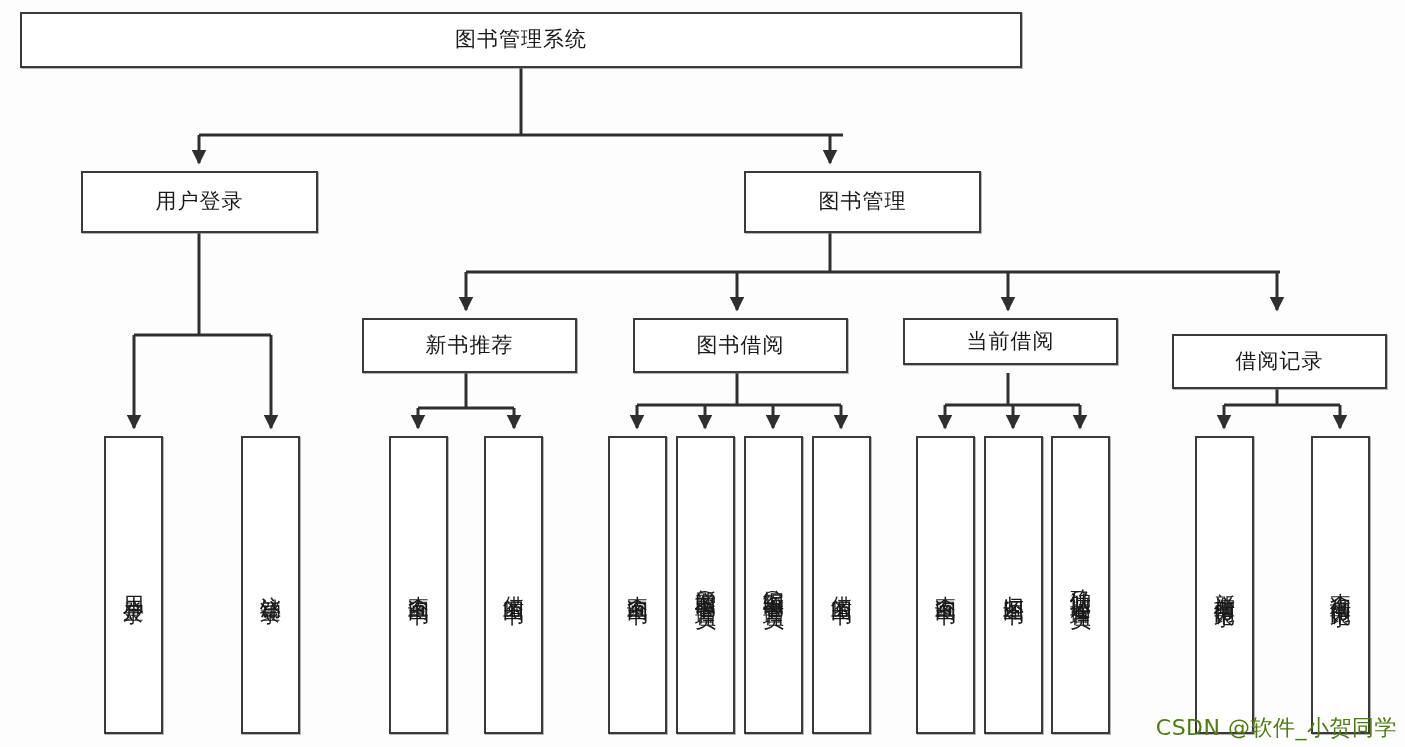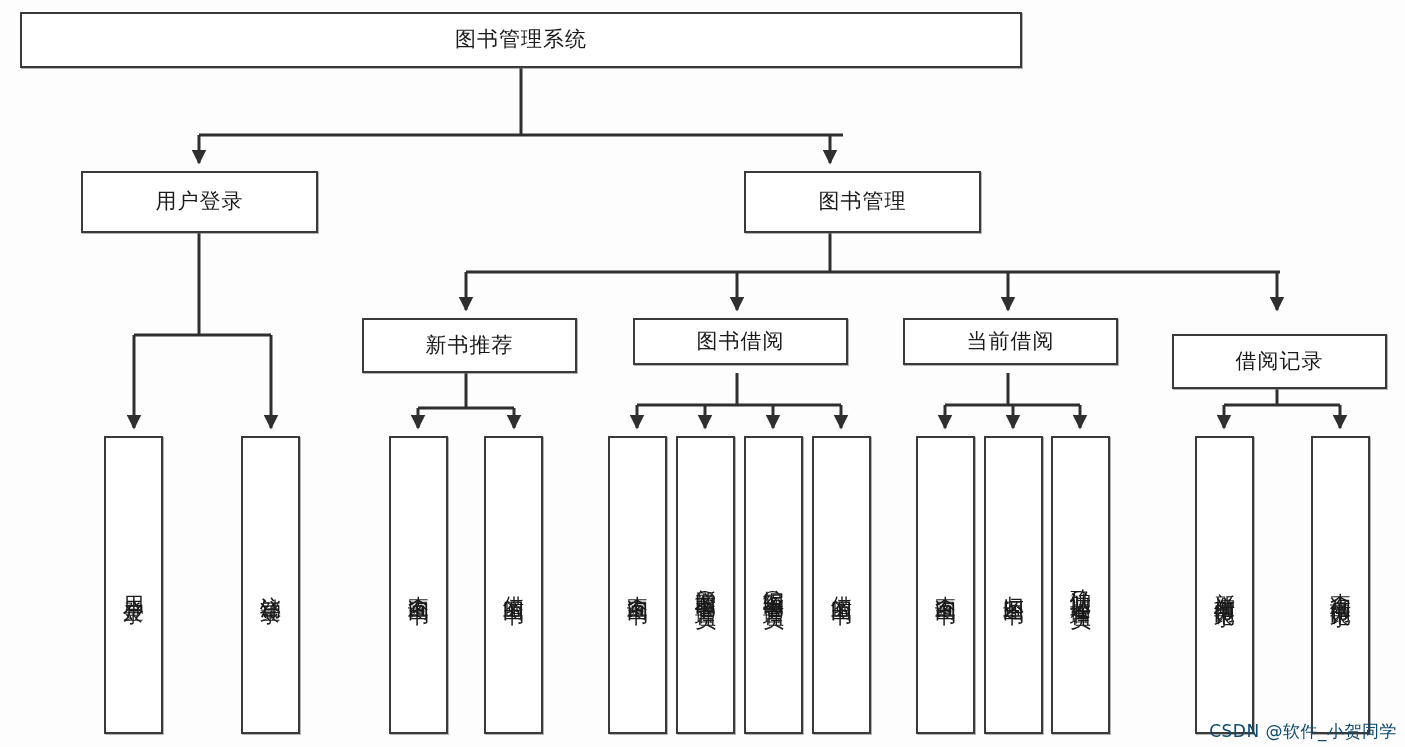--- a/index.html
+++ b/index.html
@@ -47,22 +47,22 @@
     text-align: center;
     padding: 4px 0;
   }
   .node.vert span {
     display: block;
   }
   .watermark {
     position: absolute;
     right: 8px;
     bottom: 4px;
-    font-size: 17px;
-    color: #0c4a6e;
+    font-size: 22px;
+    color: #4d7c0f;
     letter-spacing: 0.5px;
     white-space: nowrap;
     font-family: "DejaVu Sans", "Liberation Sans", sans-serif;
   }
 </style>
 </head>
 <body>
 
 <div id="canvas">
 
@@ -126,21 +126,21 @@
         <span>用户登录</span>
       </div>
       <div class="node horiz" style="left: 712px; top: 171px; width: 237px; height: 62px; margin-left: 32px;">
         <span>图书管理</span>
       </div>
     </div>
   <div id="level2-layer">
       <div class="node horiz" style="left: 362px; top: 318px; width: 215px; height: 55px; text-align: right;">
         <span>新书推荐</span>
       </div>
-      <div class="node horiz" style="left: 633px; top: 318px; width: 215px; height: 47px;">
+      <div class="node horiz" style="left: 633px; top: 318px; width: 215px; height: 55px;">
         <span>图书借阅</span>
       </div>
       <div class="node horiz" style="left: 903px; top: 318px; width: 215px; height: 47px;">
         <span>当前借阅</span>
       </div>
       <div class="node horiz" style="left: 1172px; top: 318px; width: 215px; height: 55px; margin-top: 16px;">
         <span>借阅记录</span>
       </div>
     </div>
   <div id="leaves-layer">

